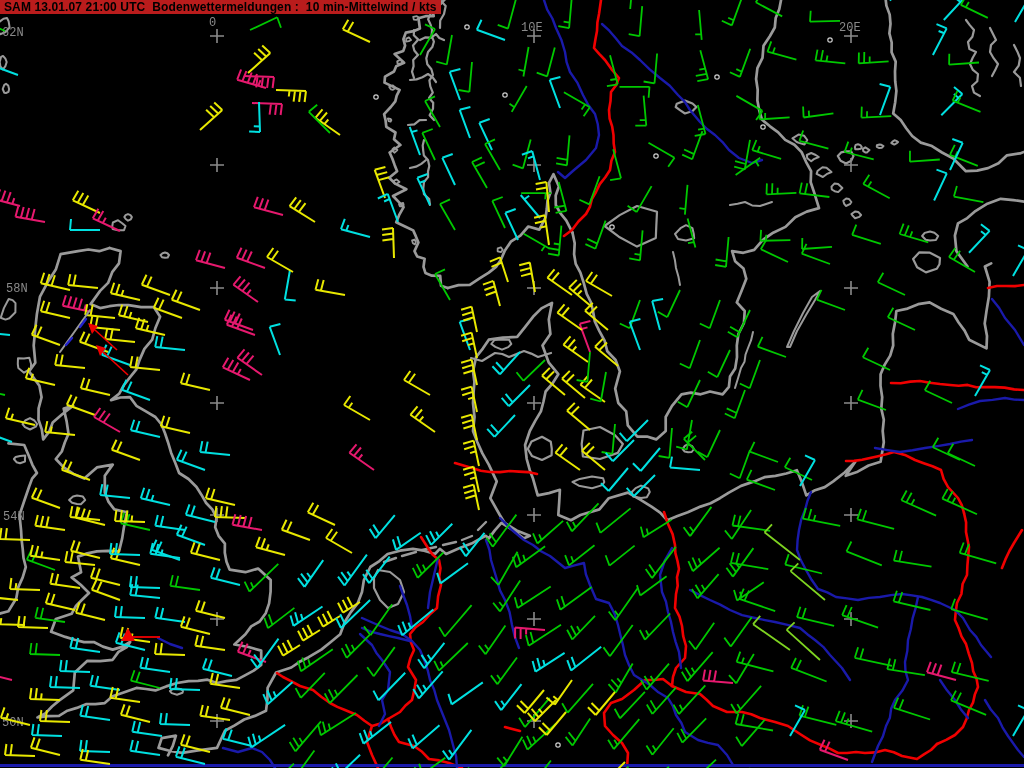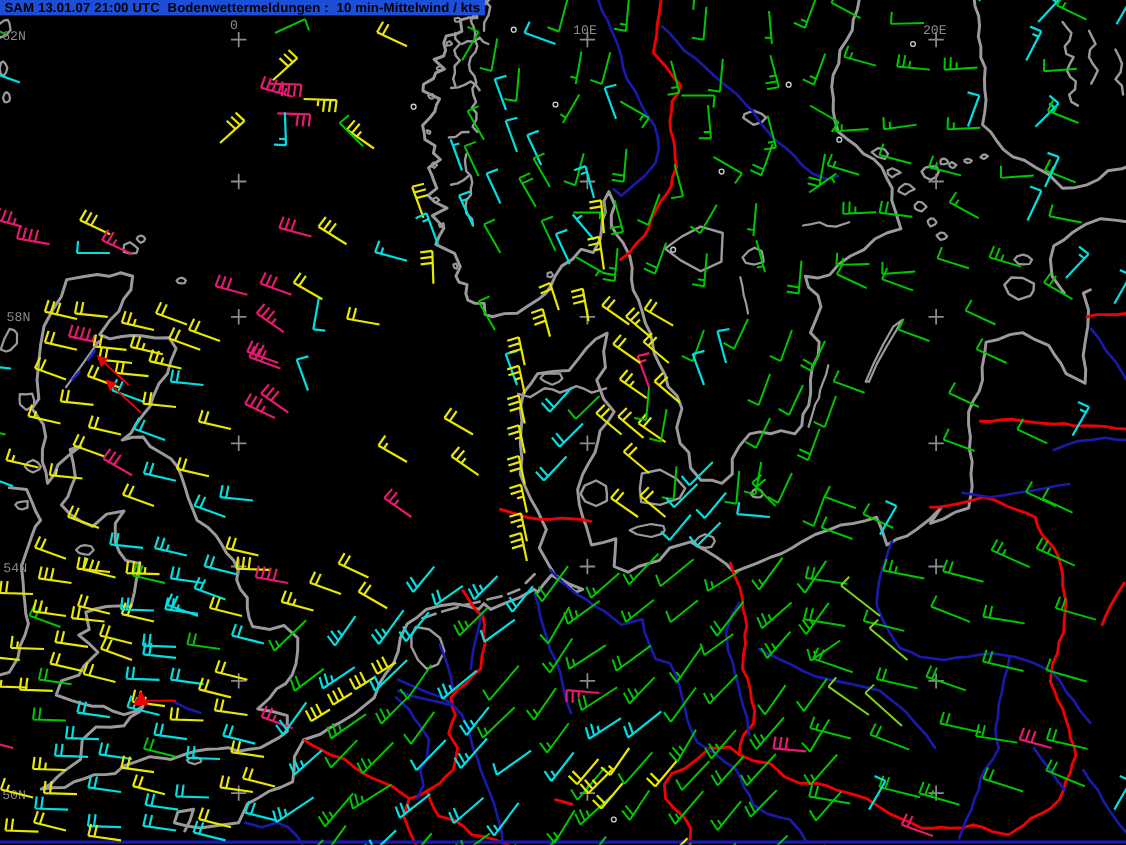--- a/index.html
+++ b/index.html
@@ -1,14 +1,14 @@
 <!DOCTYPE html>
 <html><head><meta charset="utf-8"><style>
 html,body{margin:0;padding:0;background:#000;width:1024px;height:768px;overflow:hidden}
-#t{position:absolute;left:0;top:0;background:#1d4ed8;color:#000;font-family:"Liberation Sans",sans-serif;
+#t{position:absolute;left:0;top:0;background:#b91c1c;color:#000;font-family:"Liberation Sans",sans-serif;
 font-weight:bold;font-size:12px;line-height:14px;height:14px;padding:0 4px;letter-spacing:0.12px;white-space:pre}
 </style></head><body>
 <svg xmlns="http://www.w3.org/2000/svg" width="1024" height="768" viewBox="0 0 1024 768">
     <rect width="1024" height="768" fill="#000"></rect>
     <path d="M109.6,248.0 L120.6,251.1 L119.0,263.4 L112.2,272.2 L108.1,282.9 L100.1,290.9 L90.6,304.1 L100.1,308.1 L109.5,306.2 L118.9,305.0 L128.5,305.2 L141.1,307.2 L153.8,307.0 L160.1,316.8 L155.4,328.0 L152.2,339.7 L144.4,348.9 L139.6,359.9 L136.4,369.4 L130.1,377.1 L124.0,385.0 L119.1,393.8 L111.1,400.1 L120.4,397.5 L130.1,397.2 L136.4,405.8 L145.9,411.4 L155.4,417.0 L161.5,424.5 L165.0,433.2 L168.0,442.2 L171.1,452.7 L175.2,462.8 L179.1,473.0 L188.5,479.0 L196.5,487.0 L201.4,494.7 L205.9,502.7 L212.3,509.4 L216.5,517.7 L215.2,527.3 L218.6,535.8 L224.9,543.6 L224.8,552.8 L226.5,561.8 L229.6,569.6 L245.4,572.2 L258.1,568.6 L270.7,580.0 L270.6,591.7 L269.1,603.4 L265.7,613.2 L259.7,621.5 L251.2,626.4 L245.4,634.3 L234.4,644.5 L248.6,647.0 L261.2,650.6 L261.2,664.9 L253.7,670.6 L245.4,675.1 L236.5,679.9 L226.5,681.2 L217.0,683.0 L207.5,679.7 L198.0,680.8 L188.6,681.2 L177.1,683.0 L166.2,686.4 L155.4,690.4 L145.9,689.0 L136.4,687.9 L122.2,693.0 L112.5,696.3 L104.8,703.1 L95.4,704.2 L85.9,704.2 L76.8,707.9 L67.4,710.7 L59.0,715.9 L48.2,716.1 L37.5,717.4 L45.7,713.1 L52.0,706.5 L59.0,700.6 L73.2,690.4 L74.8,672.5 L87.4,660.8 L100.1,661.2 L112.7,659.8 L118.5,651.9 L126.9,647.0 L130.1,642.0 L121.9,646.9 L112.7,649.6 L102.9,646.6 L93.8,642.0 L84.0,642.1 L74.6,639.7 L65.3,636.9 L51.1,631.8 L55.8,619.0 L71.6,613.8 L76.1,605.7 L82.5,599.3 L89.0,593.0 L80.7,584.8 L71.6,577.4 L81.1,572.2 L78.0,556.6 L87.3,553.4 L96.9,551.4 L108.0,550.8 L119.0,551.4 L122.2,538.4 L123.8,528.0 L126.9,512.2 L114.3,509.4 L108.4,501.6 L104.8,492.6 L104.8,475.8 L112.7,464.6 L96.9,467.4 L84.3,478.6 L73.5,473.9 L63.7,467.4 L55.8,459.0 L61.8,451.5 L64.8,442.5 L68.5,433.8 L66.6,421.1 L63.7,408.6 L73.2,405.8 L62.2,414.2 L52.7,422.6 L49.2,431.7 L43.2,439.4 L41.8,429.4 L38.5,419.8 L38.6,408.3 L41.6,397.2 L39.4,385.8 L29.0,371.4 L35.3,362.7 L33.7,345.5 L35.3,328.3 L36.9,313.9 L40.0,296.6 L47.9,281.8 L55.8,269.6 L60.6,254.2 L78.0,251.1 L88.4,249.5 L99.2,251.2 L109.6,248.0" stroke="#9a9a9a" stroke-width="2.7" fill="none" stroke-linejoin="round" stroke-linecap="round"></path>
     <path d="M8.4,443.3 L24.2,445.0 L29.0,456.2 L32.4,464.8 L36.9,473.0 L32.1,478.6 L29.0,487.0 L24.2,501.0 L19.5,515.0 L21.1,530.6 L21.6,539.7 L22.7,548.8 L23.5,558.0 L25.8,567.0 L22.7,577.4 L18.2,587.4 L16.3,598.2 L8.4,611.2 L-1.0,613.8" stroke="#9a9a9a" stroke-width="2.7" fill="none" stroke-linejoin="round" stroke-linecap="round"></path>
     <path d="M15.4,312.3 L9.4,318.3 L5.5,319.6 L0.7,317.7 L3.9,308.1 L8.7,299.0 L12.6,300.1 L15.5,303.1 Z" stroke="#9a9a9a" stroke-width="2.0" fill="none" stroke-linejoin="round" stroke-linecap="round"></path>
     <path d="M31.1,364.0 L30.8,368.7 L24.0,372.7 L18.3,367.9 L17.8,364.0 L18.0,358.3 L24.0,358.5 L29.3,357.8 Z" stroke="#9a9a9a" stroke-width="2.0" fill="none" stroke-linejoin="round" stroke-linecap="round"></path>
     <path d="M37.1,424.0 L35.8,426.7 L30.0,429.5 L25.0,427.1 L22.5,424.0 L25.2,420.5 L30.0,418.1 L34.4,420.5 Z" stroke="#9a9a9a" stroke-width="2.0" fill="none" stroke-linejoin="round" stroke-linecap="round"></path>
     <path d="M25.0,459.0 L25.0,461.5 L20.0,463.2 L16.5,462.2 L13.9,459.0 L15.7,456.9 L20.0,456.0 L25.2,455.6 Z" stroke="#9a9a9a" stroke-width="2.0" fill="none" stroke-linejoin="round" stroke-linecap="round"></path>

